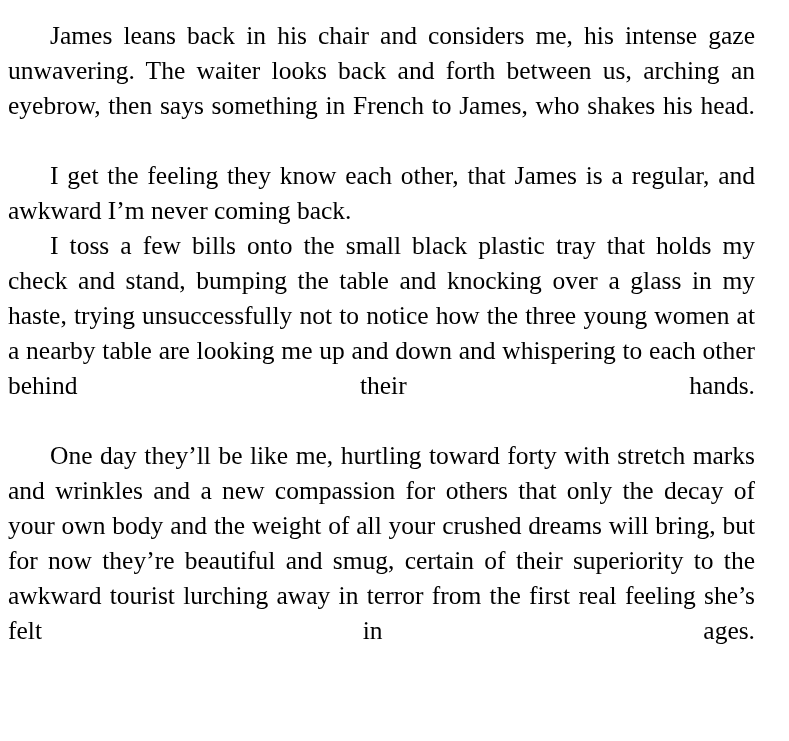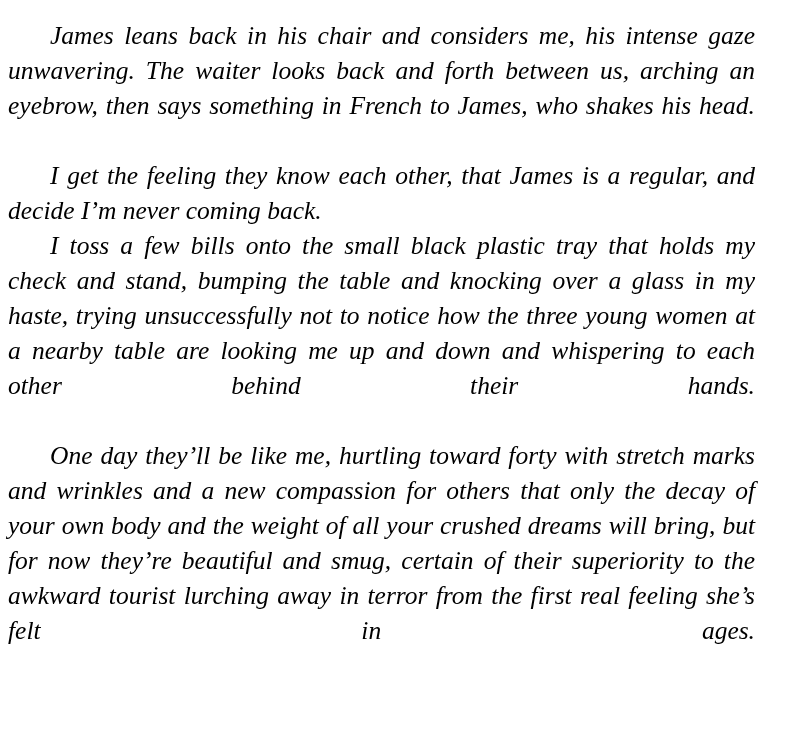--- a/index.html
+++ b/index.html
@@ -22,34 +22,33 @@
     background: #ffffff;
   }
   .para {
     margin: 0 12px 0 0;
     font-size: 25.5px;
     line-height: 35px;
     text-align: justify;
     text-justify: inter-word;
     text-indent: 42px;
     hyphens: none;
-    font-style: italic;
     -webkit-hyphens: none;
   }
   
   .para::after {
     content: "";
     display: inline-block;
     width: 100%;
   }
   .para.no-stretch::after {
     content: none;
   }
 </style>
 </head>
 <body>
 
 <div class="page">
   <p class="para">James leans back in his chair and considers me, his intense gaze unwavering. The waiter looks back and forth between us, arching an eyebrow, then says something in French to James, who shakes his head.</p>
-  <p class="para no-stretch">I get the feeling they know each other, that James is a regular, and decide I’m never coming back.</p>
+  <p class="para no-stretch">I get the feeling they know each other, that James is a regular, and awkward I’m never coming back.</p>
   <p class="para">I toss a few bills onto the small black plastic tray that holds my check and stand, bumping the table and knocking over a glass in my haste, trying unsuccessfully not to notice how the three young women at a nearby table are looking me up and down and whispering to each other behind their hands.</p>
   <p class="para">One day they’ll be like me, hurtling toward forty with stretch marks and wrinkles and a new compassion for others that only the decay of your own body and the weight of all your crushed dreams will bring, but for now they’re beautiful and smug, certain of their superiority to the awkward tourist lurching away in terror from the first real feeling she’s felt in ages.</p>
 </div>
 
 </body></html>

